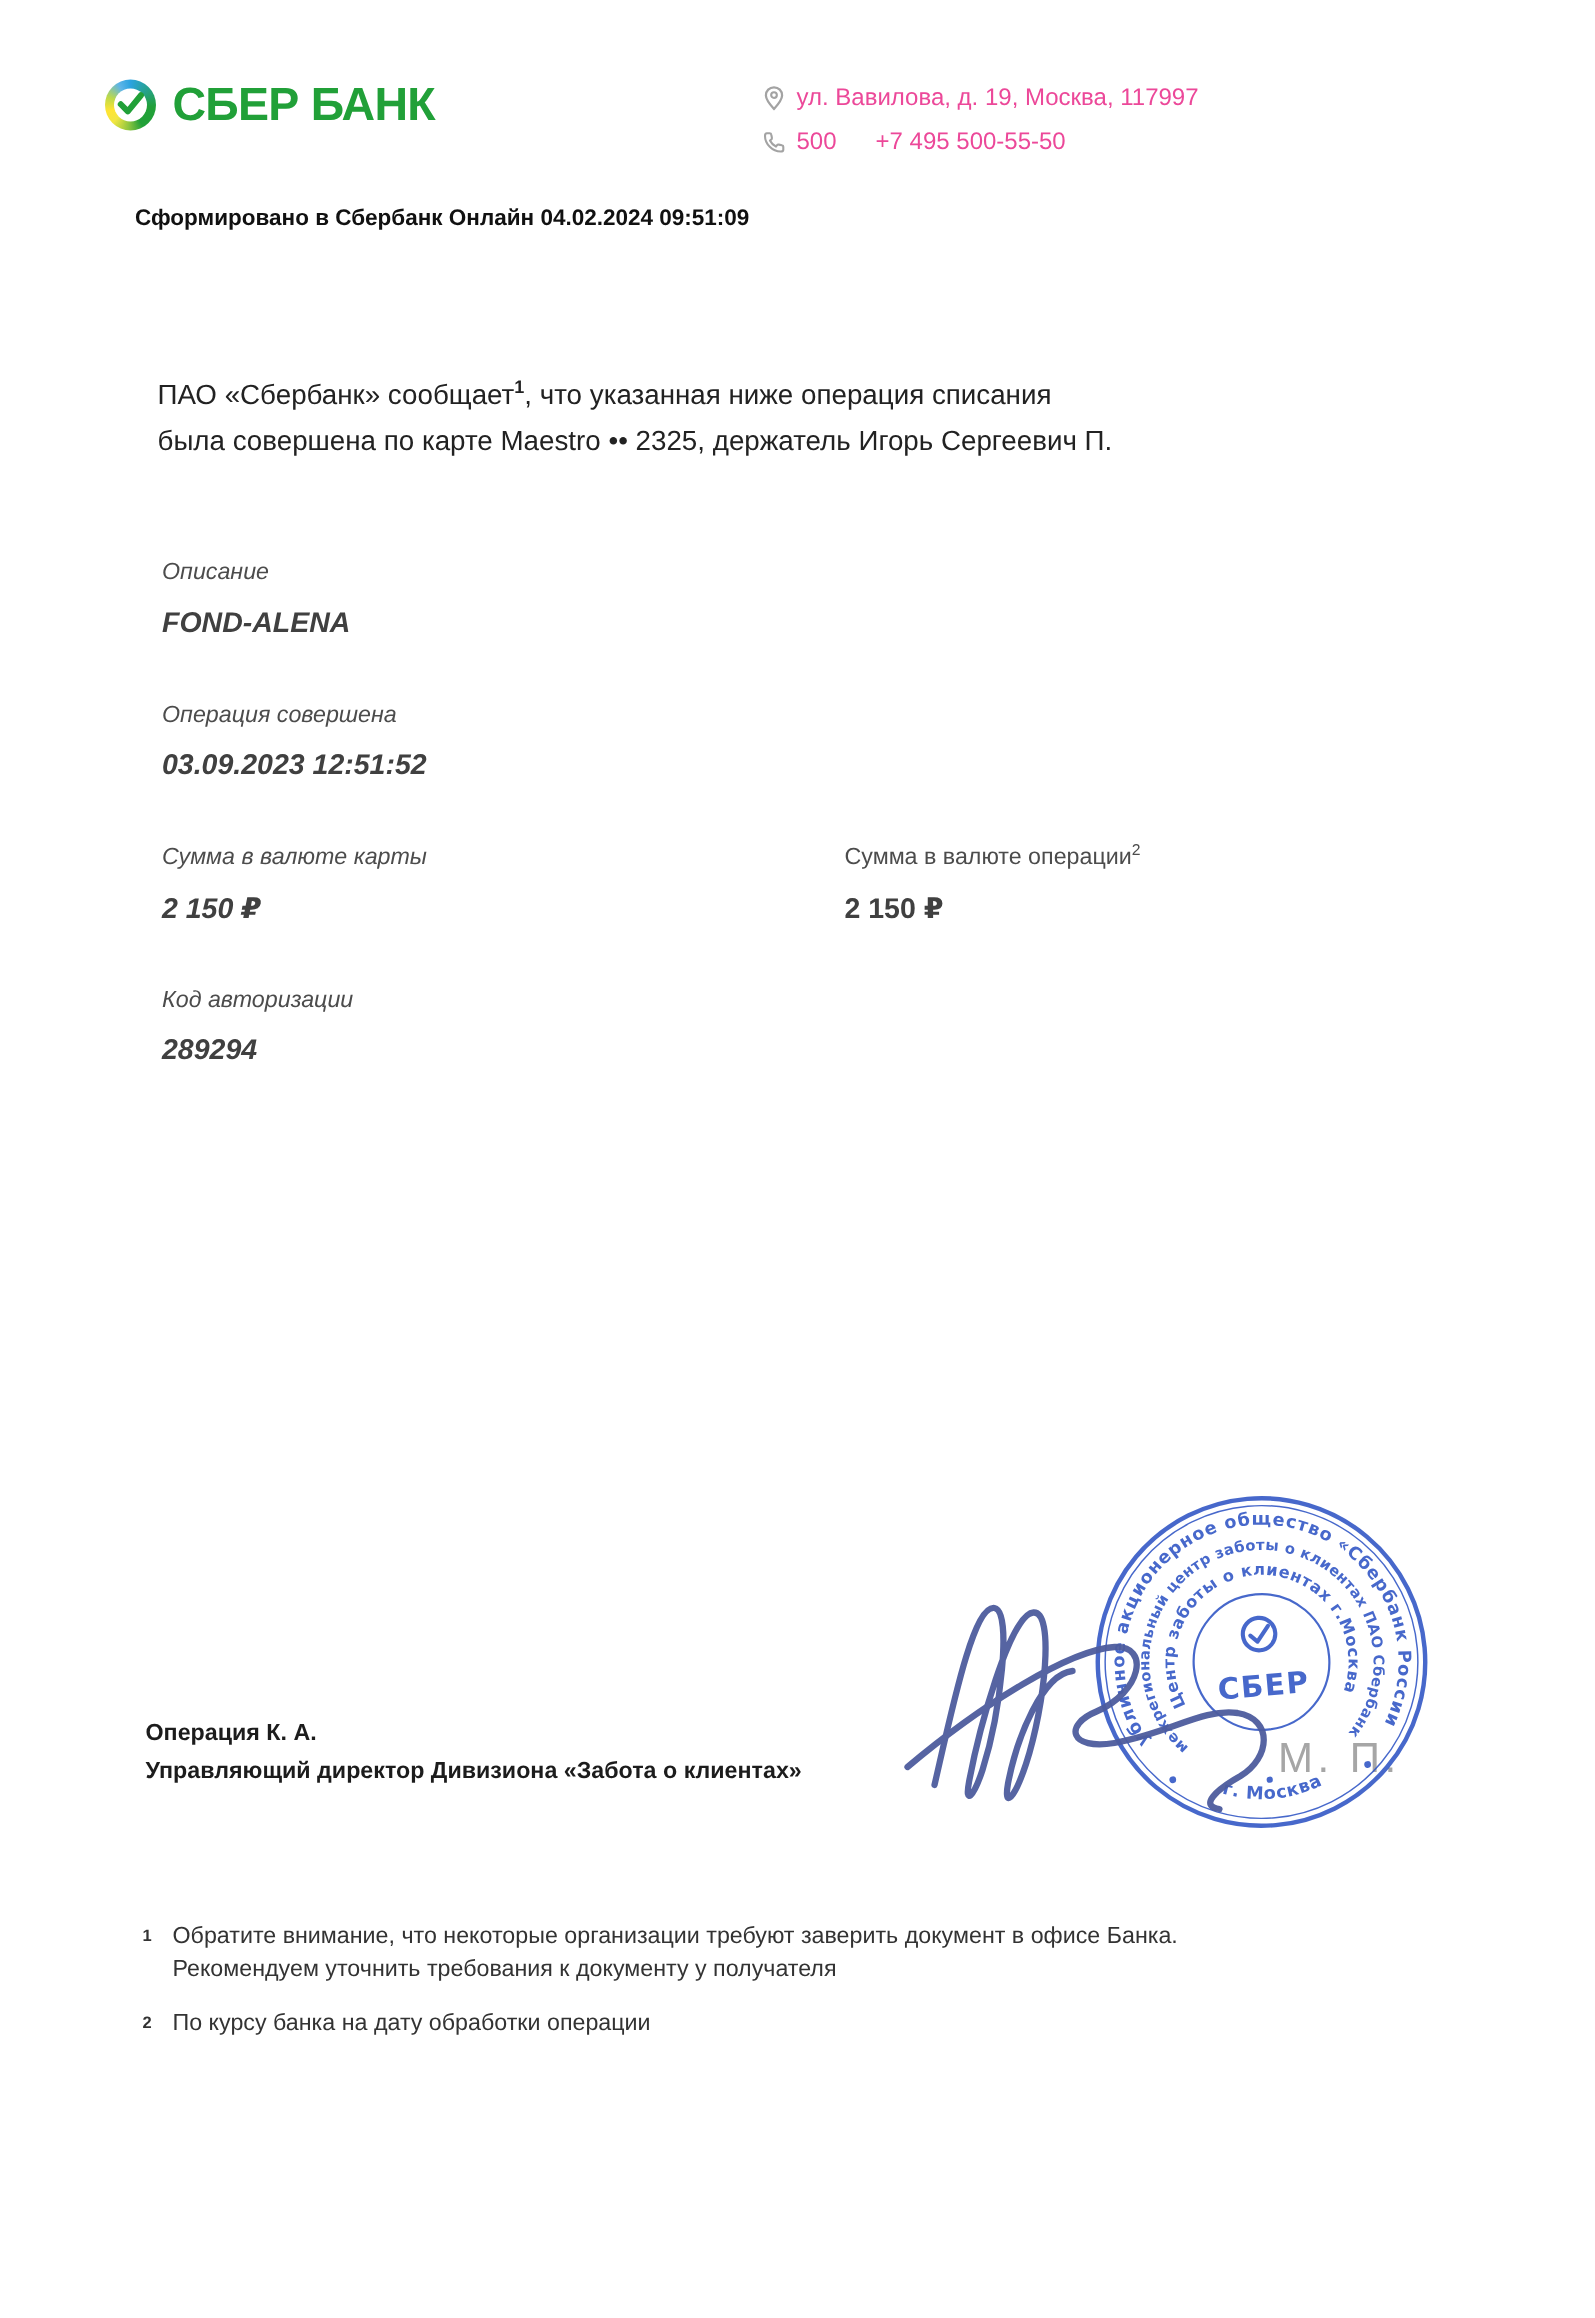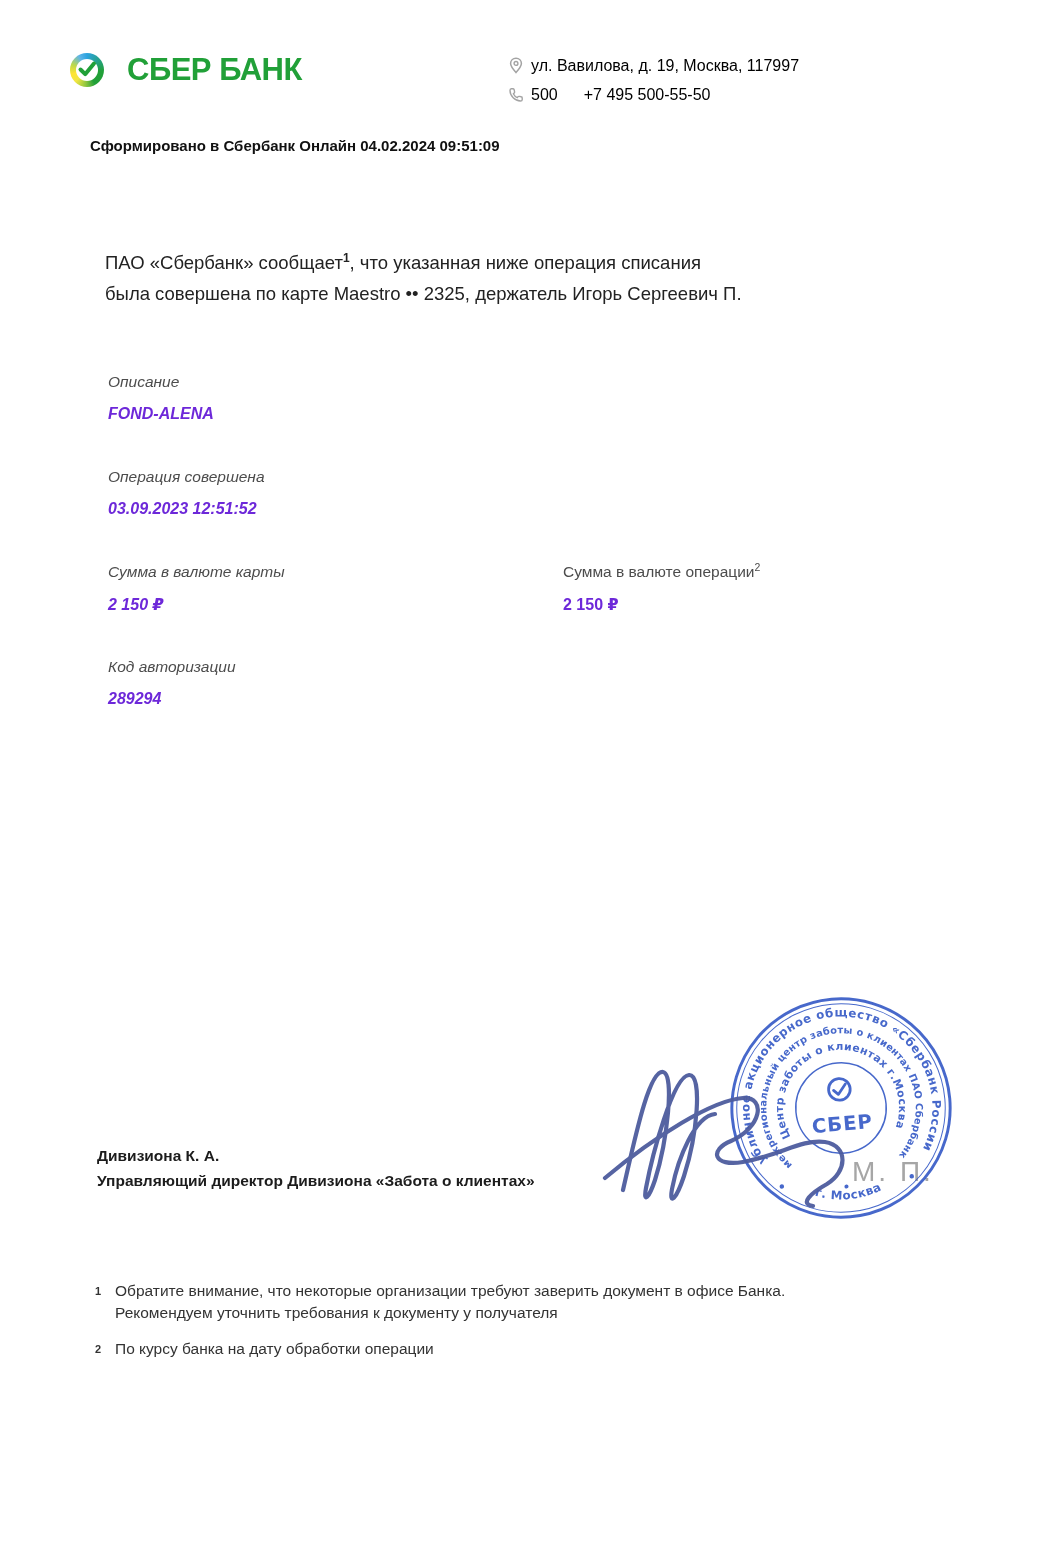--- a/index.html
+++ b/index.html
@@ -1,46 +1,46 @@
 <!DOCTYPE html>
 <html><head>
 <meta charset="utf-8">
 <style>
   * { margin:0; padding:0; box-sizing:border-box; }
   body { background:#ffffff; font-family:"Liberation Sans","DejaVu Sans",sans-serif; }
   .page { position:relative; width:1063px; height:1545px; background:#ffffff; overflow:hidden; }
 
   
-  .logo-wrap { position:absolute; left:70px; top:52px; display:flex; align-items:center; gap:23px; }
+  .logo-wrap { position:absolute; left:70px; top:52px; display:flex; align-items:center; gap:11px; }
   .logo-icon { width:34px; height:34px; border-radius:50%;
     background:conic-gradient(from 0deg, #2ba3e0 0deg, #21a038 95deg, #21a038 150deg, #8fc63f 185deg, #f2e642 225deg, #ffe433 255deg, #bcd94a 290deg, #5fb5e8 330deg, #2ba3e0 360deg);
     position:relative; }
   .logo-icon .hole { position:absolute; left:6px; top:6px; width:22px; height:22px; border-radius:50%; background:#fff; }
   .logo-icon svg { position:absolute; left:0; top:0; }
   .logo-text { font-size:31px; font-weight:700; color:#21a038; letter-spacing:-0.5px; white-space:nowrap; }
 
-  .addr-col { position:absolute; top:55px; font-size:16px; color:#000000; }
+  .addr-col { position:absolute; top:55px; font-size:16px; color:#ec4899; }
   .addr-col .row { display:flex; align-items:center; height:22px; margin-bottom:7px; }
   .addr-col .row .ic { width:17px; margin-right:6px; display:flex; align-items:center; }
   .addr-ru { left:508px; }
   .addr-en { left:812px; }
   .addr-en .row { height:22px; }
   .phone-short { margin-right:26px; }
 
   
   .generated { position:absolute; left:90px; top:137px; font-size:15px; font-weight:700; color:#111; }
   .doc-title { position:absolute; left:88px; top:165px; font-size:30px; font-weight:800; color:#101010; letter-spacing:-0.2px; }
   .intro { position:absolute; left:105px; top:243px; width:645px; font-size:18.5px; line-height:31px; color:#222; }
   .intro sup { font-size:12px; font-weight:700; }
 
   
   .field { position:absolute; }
   .field .flabel { font-size:15.5px; color:#4c4c4c; line-height:19px; }
   .field .flabel sup { font-size:10.5px; }
-  .field .fvalue { margin-top:14px; font-size:16px; font-weight:700; color:#6d28d9; }
+  .field .fvalue { margin-top:14px; font-size:19px; font-weight:700; color:#404040; }
   .f-c1 { left:108px;font-style:italic; } .f-c2 { left:563px; }
   .f-r1 { top:368px; } .f-r2 { top:463px; } .f-r3 { top:558px; } .f-r4 { top:653px; }
 
   
   .mp { position:absolute; left:852px; top:1156px; font-size:28px; color:#a6a6a6; letter-spacing:3px; z-index:1; }
   .stamp { position:absolute; left:723px; top:990px; z-index:2; }
   .sig { position:absolute; left:585px; top:1040px; z-index:3; }
   .sign-block { position:absolute; left:97px; top:1143px; font-size:15.5px; font-weight:700; color:#1c1c1c; line-height:25px; }
 
   
@@ -146,21 +146,21 @@
   <div class="sig">
     <svg width="310" height="170" viewBox="0 0 310 170">
       <g fill="none" stroke="#4d5c9e" stroke-width="4.2" stroke-linecap="round" stroke-linejoin="round" opacity="0.95">
         <path d="M 38 150 C 50 98 64 30 78 32 C 90 34 82 102 70 140 C 64 158 58 164 61 148 C 67 116 88 36 104 35 C 118 34 112 96 99 136 C 91 160 84 166 87 149 C 93 118 110 76 130 74"></path>
         <path d="M 20 138 C 70 96 128 60 158 58 C 182 57 176 88 146 101 C 124 110 128 127 158 122 C 196 115 216 99 240 102 C 264 106 262 132 242 144 C 226 153 214 164 228 166"></path>
       </g>
     </svg>
   </div>
 
   <div class="sign-block">
-    <div>Дивизиона К. А.</div>
+    <div>Операция К. А.</div>
     <div>Управляющий директор Дивизиона «Забота о клиентах»</div>
   </div>
 
   <div class="footnotes">
     <div class="fnote">
       <div class="fn-sup">1</div>
       <div class="fn-text">Обратите внимание, что некоторые организации требуют заверить документ в офисе Банка. Рекомендуем уточнить требования к документу у получателя</div>
     </div>
     <div class="fnote">
       <div class="fn-sup">2</div>

